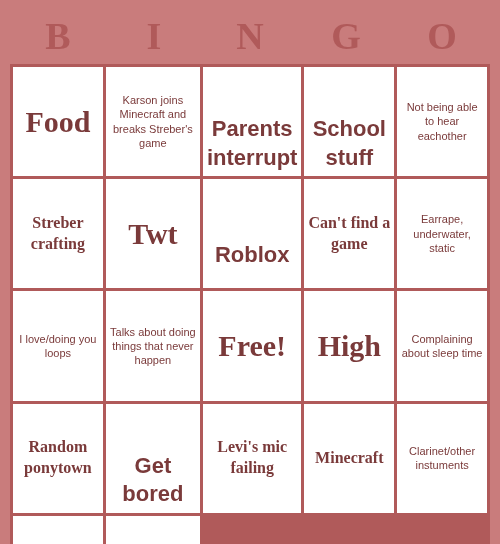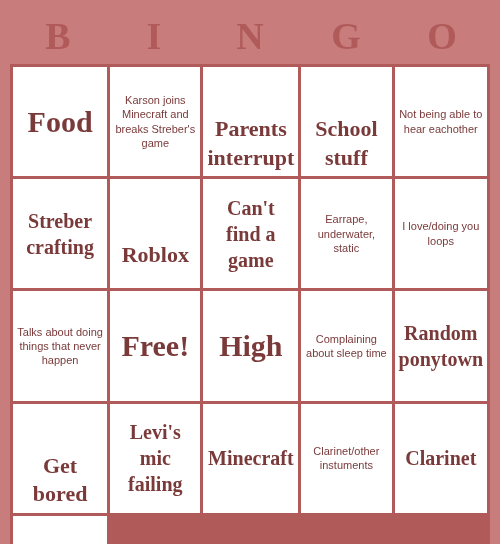--- a/index.html
+++ b/index.html
@@ -58,34 +58,34 @@
 
     .cell-text {
       font-size: 11px;
       line-height: 1.3;
       color: #7a3a3a;
     }
 
     .cell-text.large {
       font-size: 22px;
       font-weight: bold;
-      font-family: Liberation Serif, serif;
+      font-family: Liberation Sans, sans-serif;
       color: #7a3a3a;
       margin-top: 44px;
     }
 
     .cell-text.xlarge {
       font-size: 30px;
       font-weight: bold;
       font-family: Georgia, serif;
       color: #7a3a3a;
     }
 
     .cell-text.medium {
-      font-size: 20px;
+      font-size: 16px;
       font-weight: bold;
       font-family: Georgia, serif;
       color: #7a3a3a;
     }
   </style>
 </head>
 <body>
 
 <div class="bingo-card">
   <div class="bingo-header">
@@ -106,20 +106,23 @@
         <span class="cell-text large">Parents interrupt</span>
       </div>
       <div class="cell">
         <span class="cell-text large">School stuff</span>
       </div>
       <div class="cell">
         <span class="cell-text">Not being able to hear eachother</span>
       </div>
       <div class="cell">
         <span class="cell-text medium">Streber crafting</span>
+      </div>
+      <div class="cell">
+        <span class="cell-text xlarge">Twt</span>
       </div>
       <div class="cell">
         <span class="cell-text large">Roblox</span>
       </div>
       <div class="cell">
         <span class="cell-text medium">Can't find a game</span>
       </div>
       <div class="cell">
         <span class="cell-text">Earrape, underwater, static</span>
       </div>

